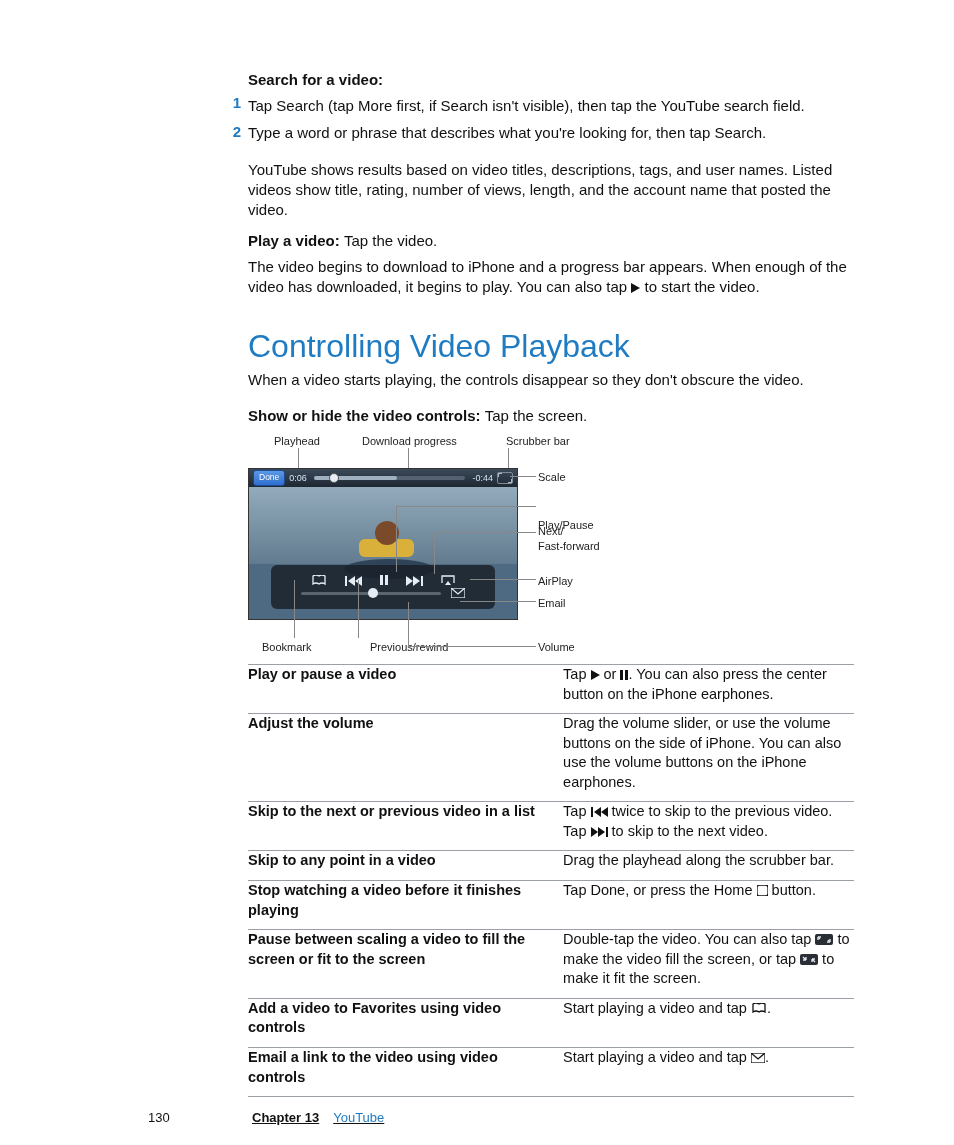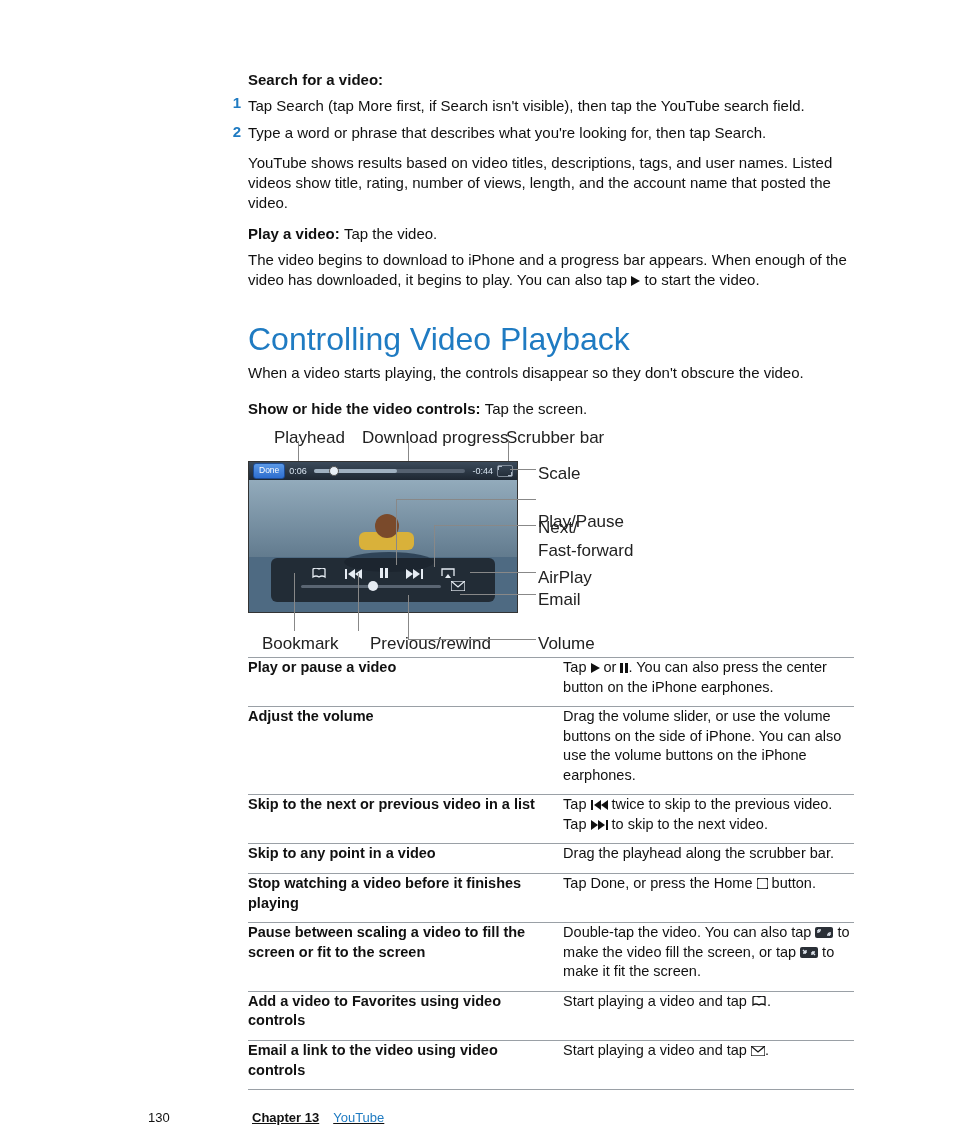--- a/index.html
+++ b/index.html
@@ -6,21 +6,21 @@
   .page{width:954px;height:1145px;position:relative;box-sizing:border-box;padding:70px 100px 30px 248px;}
   .num{position:absolute;left:227px;color:#1f7bc2;font-weight:600;font-size:15px;text-align:right;width:14px;}
   .block{margin-bottom:6px;}
   .bold{font-weight:600;}
   h2.sec{color:#1f7bc2;font-size:32px;font-weight:400;margin:28px 0 2px 0;}
   .ico{display:inline-block;vertical-align:-1px;}
   .ico svg{display:block;}
 
   
   .diagram{position:relative;height:220px;margin:8px 0 10px 0;width:605px;}
-  .dlabel{position:absolute;font-size:17px;color:#222;}
+  .dlabel{position:absolute;font-size:11px;color:#222;}
   .dline{position:absolute;background:#888;}
 
   .player{position:absolute;left:0;top:34px;width:270px;height:152px;background:linear-gradient(#9eb6c6,#6a8396 55%,#3f566a);border:1px solid #333;box-sizing:border-box;overflow:hidden;}
   .topbar{position:absolute;top:0;left:0;right:0;height:18px;background:linear-gradient(#3b4a5a,#1e2732);display:flex;align-items:center;padding:0 4px;font-size:9px;color:#d8e4f0;gap:4px;}
   .donebtn{background:linear-gradient(#5b99e6,#2e6ecf);border:1px solid #1c4b94;border-radius:3px;padding:1px 5px;font-size:8.5px;color:#fff;}
   .scrub{flex:1;height:4px;background:#556170;border-radius:2px;position:relative;margin:0 3px;}
   .scrub .prog{position:absolute;left:0;top:0;bottom:0;width:55%;background:#9fb0c0;border-radius:2px;}
   .scrub .ph{position:absolute;left:10%;top:-3px;width:8px;height:8px;background:#e8eef5;border:1px solid #555;border-radius:50%;}
   .scalebtn{width:14px;height:10px;border:1px solid #7f8a97;border-radius:2px;position:relative;}
   .scalebtn:before,.scalebtn:after{content:"";position:absolute;width:3px;height:3px;border:1px solid #aeb9c6;}
@@ -95,21 +95,21 @@
 <div class="page">
 
   <div class="block"><span class="bold">Search for a video:</span></div>
 
   <span class="num" style="top:93px">1</span>
   <div class="block">Tap Search (tap More first, if Search isn't visible), then tap the YouTube search field.</div>
 
   <span class="num" style="top:122px">2</span>
   <div class="block">Type a word or phrase that describes what you're looking for, then tap Search.</div>
 
-  <div class="block" style="margin-top:10px">YouTube shows results based on video titles, descriptions, tags, and user names. Listed videos show title, rating, number of views, length, and the account name that posted the video.</div>
+  <div class="block" style="margin-top:17px">YouTube shows results based on video titles, descriptions, tags, and user names. Listed videos show title, rating, number of views, length, and the account name that posted the video.</div>
 
   <div class="block" style="margin-top:10px">
     <span class="bold">Play a video:  </span><span>Tap the video.</span>
   </div>
 
   <div class="block">
     <span>The video begins to download to iPhone and a progress bar appears. When enough of the video has downloaded, it begins to play. You can also tap </span><span class="ico"><svg width="9" height="10">
           <use href="#i-play" fill="#111"></use>
         </svg></span><span> to start the video.</span>
   </div>

